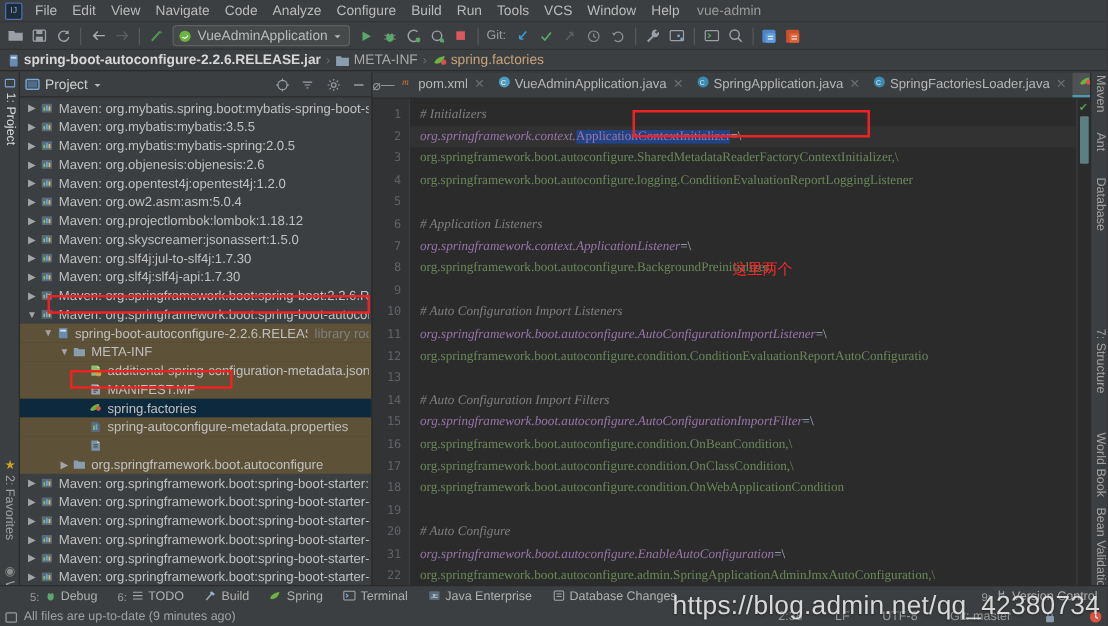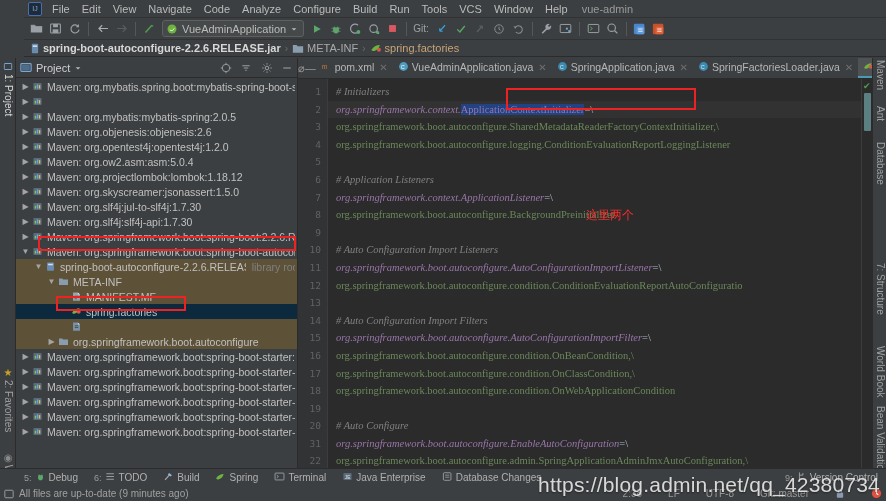--- a/index.html
+++ b/index.html
@@ -4,21 +4,21 @@
 <style>
   * { box-sizing: border-box; margin: 0; padding: 0; }
   html, body {
     width: 886px; height: 501px;
     background: #3c3f41;
     font-family: "Liberation Sans", sans-serif;
     font-size: 11px;
     color: #bbbbbb;
     overflow: hidden;
   }
-  #app { position: relative; width: 886px; height: 501px; padding-left: 24px; }
+  #app { position: relative; width: 886px; height: 501px; }
 
   
   .menubar {
     height: 18px; background: #3c3f41;
     display: flex; align-items: center; padding-left: 2px;
     border-bottom: 1px solid #323232;
   }
   .ij-logo {
     width: 14px; height: 14px; margin: 0 4px 0 2px;
     background: #1d2b3a; border: 1px solid #4b6eaf;
@@ -464,20 +464,21 @@
               <span style="display:inline-block;width:4px;flex:none"></span>
               <span class="twist">▶</span>
               <span class="ticon">
                 <svg width="11" height="11" viewBox="0 0 16 16">
                   <rect x="2" y="3" width="12" height="10" rx="1" fill="#5a6a78"></rect>
                   <rect x="4" y="7" width="2" height="4" fill="#7ec46b"></rect>
                   <rect x="7" y="5" width="2" height="6" fill="#6aa7d8"></rect>
                   <rect x="10" y="6" width="2" height="5" fill="#d8c36a"></rect>
                 </svg>
               </span>
+              <span class="tlabel">Maven: org.mybatis:mybatis:3.5.5</span>
             </div>
             <div class="trow">
               <span style="display:inline-block;width:4px;flex:none"></span>
               <span class="twist">▶</span>
               <span class="ticon">
                 <svg width="11" height="11" viewBox="0 0 16 16">
                   <rect x="2" y="3" width="12" height="10" rx="1" fill="#5a6a78"></rect>
                   <rect x="4" y="7" width="2" height="4" fill="#7ec46b"></rect>
                   <rect x="7" y="5" width="2" height="6" fill="#6aa7d8"></rect>
                   <rect x="10" y="6" width="2" height="5" fill="#d8c36a"></rect>
@@ -622,37 +623,61 @@
                   <path d="M1.5 3.5h4.6l1.2 1.5H14.5V13H1.5z" fill="#8a9daf"></path>
                 </svg>
               </span>
               <span class="tlabel">META-INF</span>
             </div>
             <div class="trow tan">
               <span style="display:inline-block;width:43px;flex:none"></span>
               <span class="twist"></span>
               <span class="ticon">
                 <svg width="11" height="11" viewBox="0 0 16 16">
+                  <path d="M3 2h7l3 3v9H3z" fill="#8ac06a"></path>
+                  <path d="M10 2v3h3z" fill="#c9e6b4"></path>
+                  <circle cx="11.5" cy="11.5" r="3" fill="#d0a24a"></circle>
+                </svg>
+              </span>
+              <span class="tlabel">additional-spring-configuration-metadata.json</span>
+            </div>
+            <div class="trow tan">
+              <span style="display:inline-block;width:43px;flex:none"></span>
+              <span class="twist"></span>
+              <span class="ticon">
+                <svg width="11" height="11" viewBox="0 0 16 16">
                   <path d="M3 2h7l3 3v9H3z" fill="#9aa5ad"></path>
                   <path d="M10 2v3h3z" fill="#dde3e7"></path>
                   <path d="M5.3 7.5h5.4M5.3 9.5h5.4M5.3 11.4h3.4" stroke="#3a3a3a" stroke-width=".9"></path>
                 </svg>
               </span>
               <span class="tlabel">MANIFEST.MF</span>
             </div>
             <div class="trow selected">
               <span style="display:inline-block;width:43px;flex:none"></span>
               <span class="twist"></span>
               <span class="ticon">
                 <svg width="11" height="11" viewBox="0 0 16 16">
                   <path d="M1.5 10c2.2-4.6 6.6-6.8 11-6.8-1.1 4.6-4.6 8-9 8z" fill="#6db33f"></path>
                   <circle cx="11.2" cy="8.4" r="2.8" fill="#d9534f"></circle>
                 </svg>
               </span>
               <span class="tlabel">spring.factories</span>
+            </div>
+            <div class="trow tan">
+              <span style="display:inline-block;width:43px;flex:none"></span>
+              <span class="twist"></span>
+              <span class="ticon">
+                <svg width="11" height="11" viewBox="0 0 16 16">
+                  <path d="M3 2h7l3 3v9H3z" fill="#5a6a78"></path>
+                  <rect x="5" y="6.5" width="2" height="5" fill="#7ec46b"></rect>
+                  <rect x="8" y="5" width="2" height="6.5" fill="#6aa7d8"></rect>
+                </svg>
+              </span>
+              <span class="tlabel">spring-autoconfigure-metadata.properties</span>
             </div>
             <div class="trow tan">
               <span style="display:inline-block;width:43px;flex:none"></span>
               <span class="twist"></span>
               <span class="ticon">
                 <svg width="11" height="11" viewBox="0 0 16 16">
                   <path d="M3 2h7l3 3v9H3z" fill="#7b93a8"></path>
                   <path d="M10 2v3h3z" fill="#cddae4"></path>
                   <path d="M5.5 7h5M5.5 9.5h5" stroke="#2b2b2b" stroke-width=".9"></path>
                 </svg>

